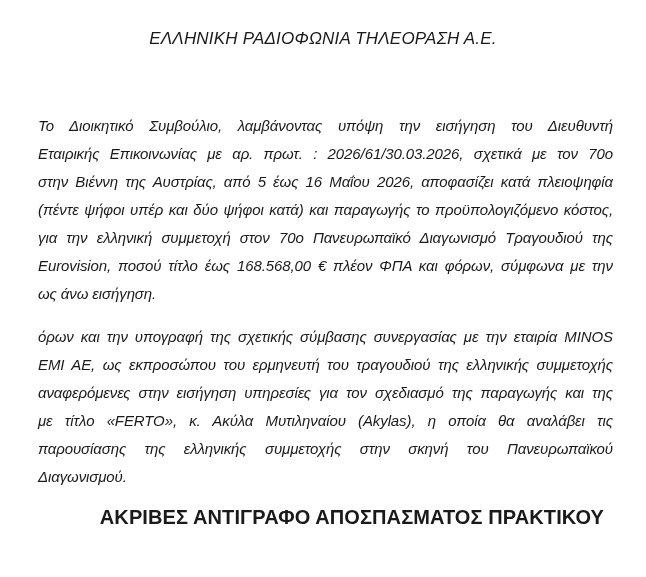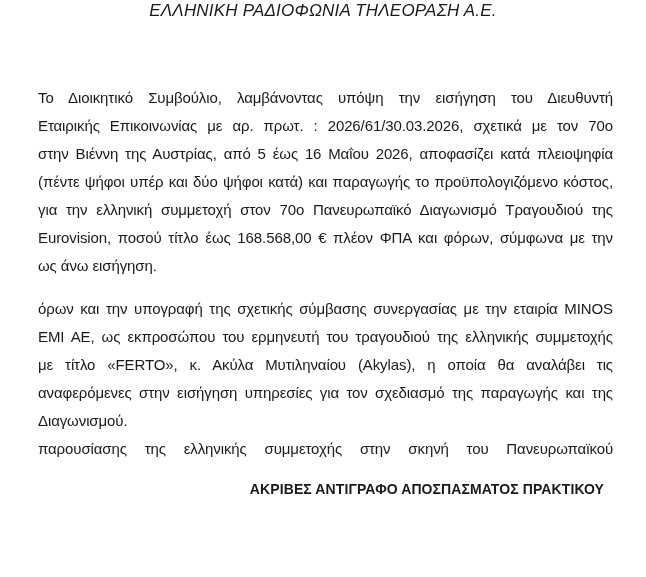--- a/index.html
+++ b/index.html
@@ -10,50 +10,52 @@
   .page {
     position: relative;
     width: 646px;
     height: 577px;
     background: #ffffff;
     color: #1a1a1a;
     font-family: "Liberation Sans", sans-serif;
     overflow: hidden;
   }
   .doc-title {
-    margin: 0;
+    margin: 12px;
+    padding-top: 16px;
     text-align: center;
     font-style: italic;
     font-weight: 400;
     font-size: 17px;
     line-height: 22px;
     letter-spacing: 0.2px;
   }
   .doc-body {
     margin: 62px 33px 0 38px;
+    font-style: italic;
   }
   .para {
     margin: 0 0 15px 0;
   }
   .para .line {
     font-size: 15px;
     line-height: 28px;
     letter-spacing: -0.1px;
     text-align: justify;
     text-align-last: justify;
   }
   .para .line.last {
     text-align-last: left;
   }
   .doc-footer {
     margin: 14px 37px 0 38px;
     padding-right: 5px;
     text-align: right;
     font-weight: 700;
-    font-size: 14px;
+    font-size: 20px;
     line-height: 22px;
     letter-spacing: 0.1px;
   }
 </style>
 </head>
 <body>
 
 <div class="page">
   <h1 class="doc-title">ΕΛΛΗΝΙΚΗ ΡΑΔΙΟΦΩΝΙΑ ΤΗΛΕΟΡΑΣΗ Α.Ε.</h1>
 
@@ -63,21 +65,21 @@
         <div class="line">Εταιρικής Επικοινωνίας με αρ. πρωτ. : 2026/61/30.03.2026, σχετικά με τον 70ο</div>
         <div class="line">στην Βιέννη της Αυστρίας, από 5 έως 16 Μαΐου 2026, αποφασίζει κατά πλειοψηφία</div>
         <div class="line">(πέντε ψήφοι υπέρ και δύο ψήφοι κατά) και παραγωγής το προϋπολογιζόμενο κόστος,</div>
         <div class="line">για την ελληνική συμμετοχή στον 70ο Πανευρωπαϊκό Διαγωνισμό Τραγουδιού της</div>
         <div class="line">Eurovision, ποσού τίτλο έως 168.568,00 € πλέον ΦΠΑ και φόρων, σύμφωνα με την</div>
         <div class="line last">ως άνω εισήγηση.</div>
       </div>
       <div class="para">
         <div class="line">όρων και την υπογραφή της σχετικής σύμβασης συνεργασίας με την εταιρία MINOS</div>
         <div class="line">EMI AE, ως εκπροσώπου του ερμηνευτή του τραγουδιού της ελληνικής συμμετοχής</div>
+        <div class="line">αναφερόμενες στην εισήγηση υπηρεσίες για τον σχεδιασμό της παραγωγής και της</div>
         <div class="line">με τίτλο «FERTO», κ. Ακύλα Μυτιληναίου (Akylas), η οποία θα αναλάβει τις</div>
-        <div class="line">αναφερόμενες στην εισήγηση υπηρεσίες για τον σχεδιασμό της παραγωγής και της</div>
+        <div class="line">παρουσίασης της ελληνικής συμμετοχής στην σκηνή του Πανευρωπαϊκού</div>
         <div class="line last">Διαγωνισμού.</div>
-        <div class="line">παρουσίασης της ελληνικής συμμετοχής στην σκηνή του Πανευρωπαϊκού</div>
       </div>
     </div>
 
   <div class="doc-footer">ΑΚΡΙΒΕΣ ΑΝΤΙΓΡΑΦΟ ΑΠΟΣΠΑΣΜΑΤΟΣ ΠΡΑΚΤΙΚΟΥ</div>
 </div>
 
 </body></html>

